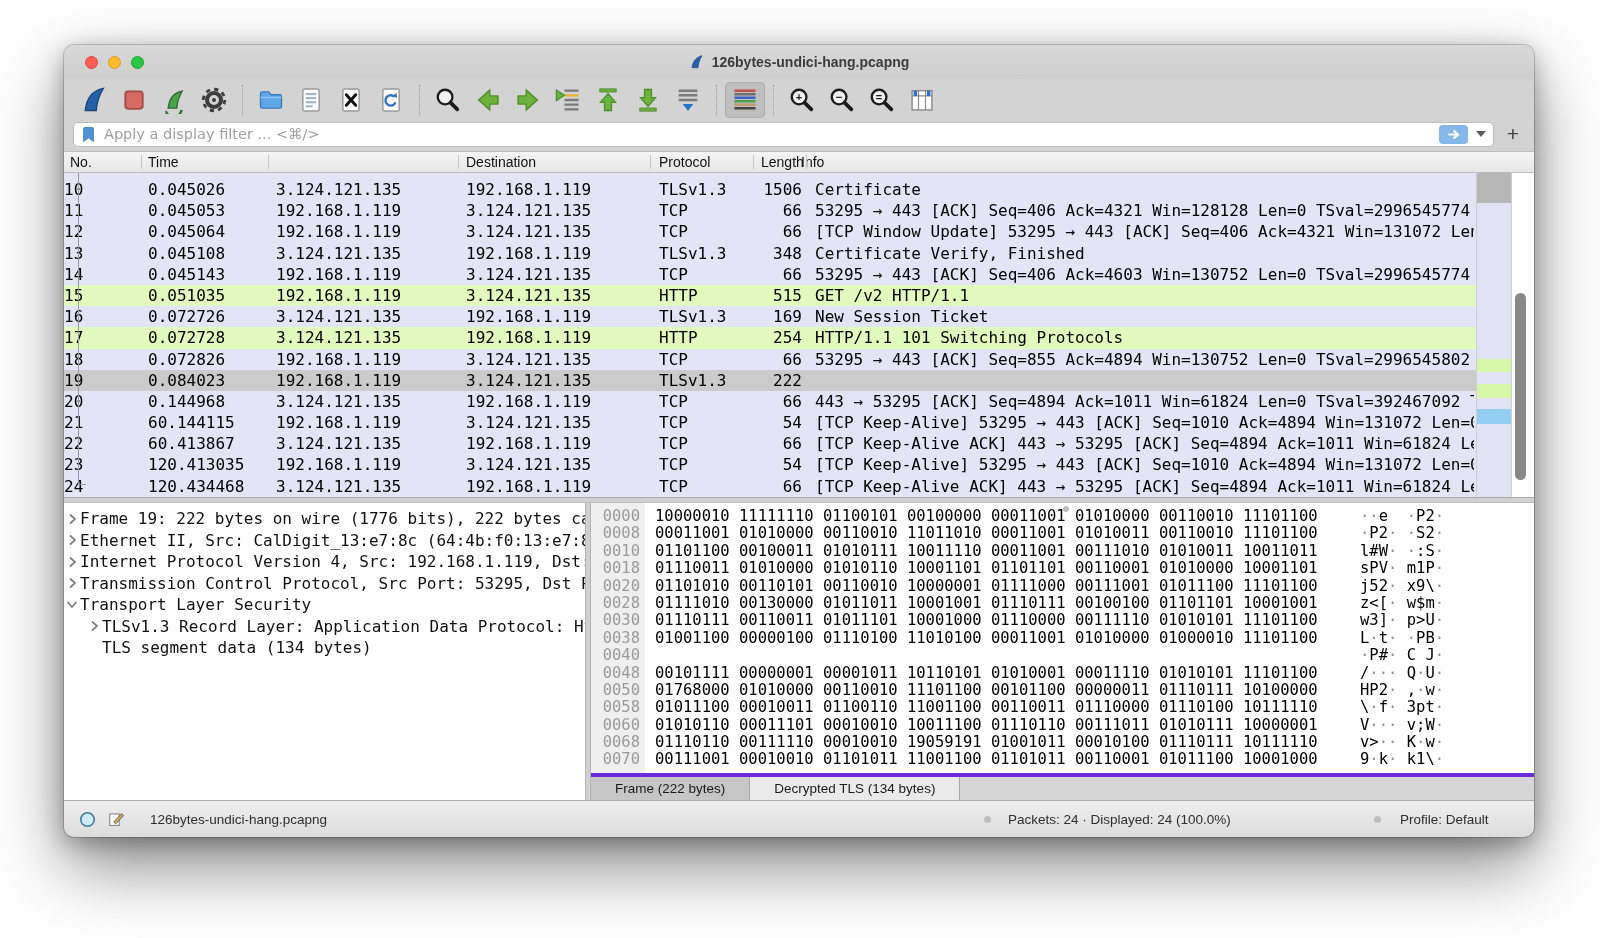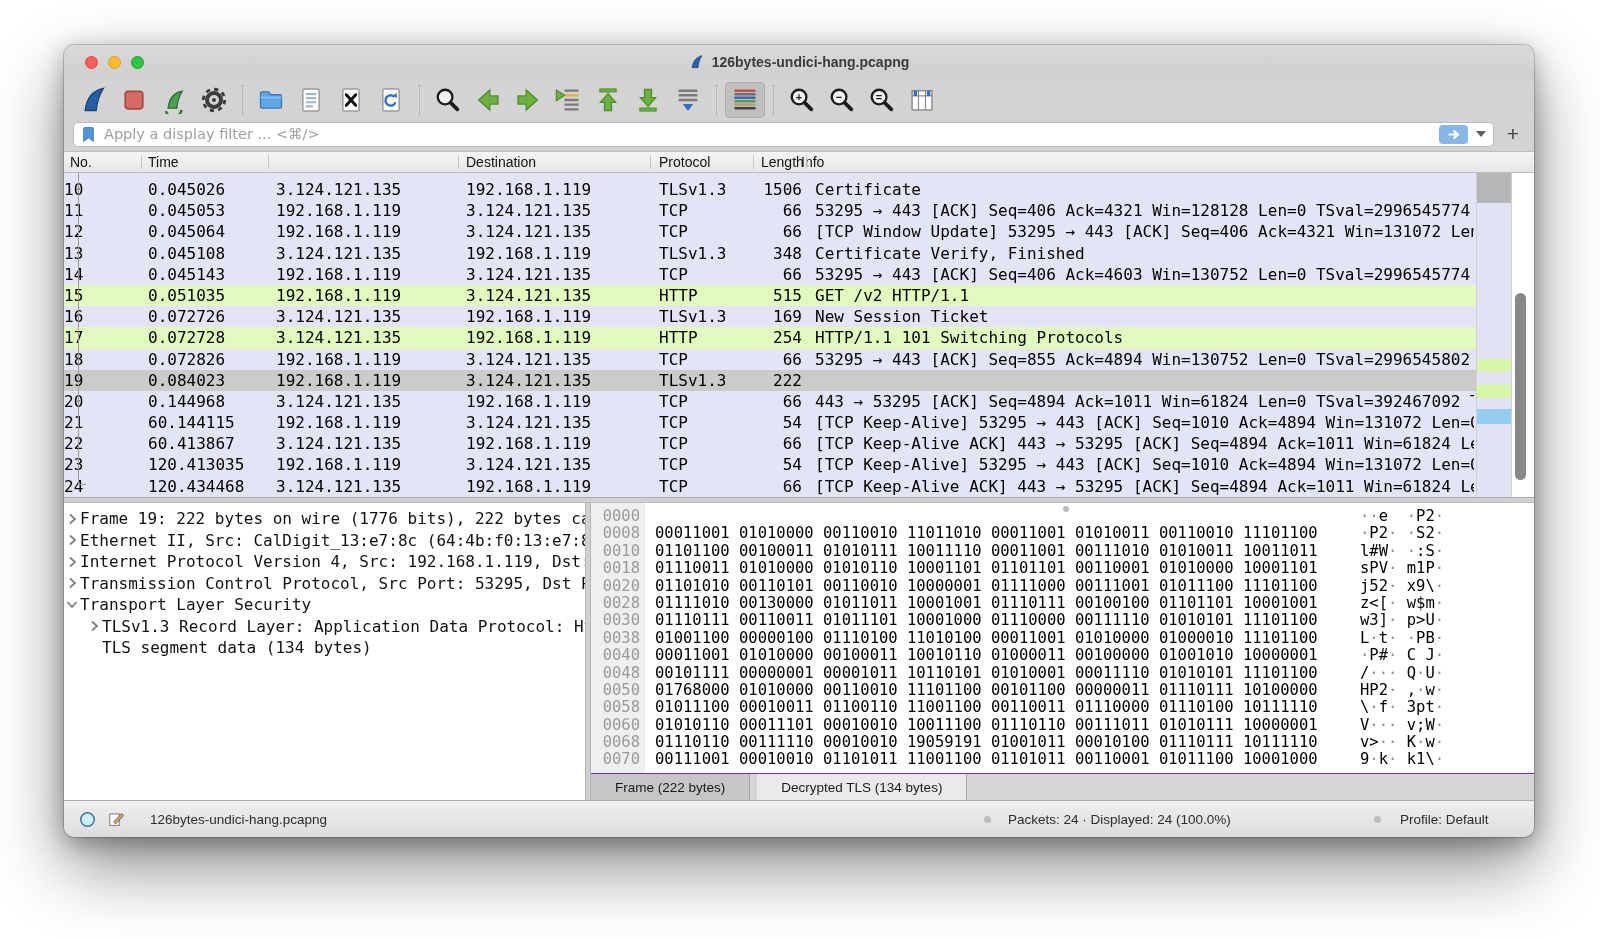--- a/index.html
+++ b/index.html
@@ -84,21 +84,21 @@
   .dragdot { position:absolute; top:3px; left:50%; width:6px; height:6px; border-radius:50%; background:#bdbdbd; }
   .hexrows { height:270px; padding-top:5px; position:relative; overflow:hidden;
     font-family:"DejaVu Sans Mono",monospace; font-size:15.5px; color:#000; }
   .hexrow { height:17.4px; line-height:17.4px; white-space:pre; position:relative; }
   .off { position:absolute; left:0; width:49px; text-align:right; color:#9a9a9a; }
   .bits { position:absolute; left:64px; }
   .asc { position:absolute; left:769px; }
   .asc .dim { color:#8f8f8f; }
 
   
-  .bytetabs { height:27px; background:#d6d6d6; border-top:1px solid #6d28d9; display:flex; font-size:13.5px; color:#1a1a1a;gap:7px; }
+  .bytetabs { height:27px; background:#d6d6d6; border-top:4px solid #6d28d9; display:flex; font-size:13.5px; color:#1a1a1a; }
   .btab { padding:0 24px; display:flex; align-items:center; background:#c6c6c6;
     border-right:1px solid #a9a9a9; white-space:nowrap; }
   .btab.active { background:#eaeaea;text-align:center; }
 
   
   .statusbar { height:37px; border-top:1px solid #ababab; background:linear-gradient(#efefef,#dcdcdc);
     position:relative; font-size:13.5px; color:#2d2d2d; border-radius:0 0 10px 10px; }
   .sb-item { position:absolute; top:0; height:100%; display:flex; align-items:center; }
   .sb-dot { width:7px; height:7px; border-radius:50%; background:#bdbdbd; }
 </style>
@@ -356,29 +356,29 @@
         <div class="detline ind1"><span class="chev"><svg width="11" height="12" viewBox="0 0 9 12">
               <polyline points="2,1.5 7,6 2,10.5" fill="none" stroke="#7d7d7d" stroke-width="1.7"></polyline>
             </svg></span><span>TLSv1.3 Record Layer: Application Data Protocol: Hyp</span></div>
         <div class="detline ind1"><span class="chev"></span><span>TLS segment data (134 bytes)</span></div>
       </div>
     <div class="vsplit"></div>
     <div class="hexwrap">
       <div class="offsetband"></div>
       <div class="dragdot"></div>
       <div class="hexrows" id="hexrows">
-          <div class="hexrow"><span class="off">0000</span><span class="asc"><span class="dim">·</span><span class="dim">·</span><span>e</span><span> </span><span> </span><span class="dim">·</span><span>P</span><span>2</span><span class="dim">·</span></span></div>
+          <div class="hexrow"><span class="off">0000</span><span class="bits">10000010 11111110 01100101 00100000 00011001 01010000 00110010 11101100</span><span class="asc"><span class="dim">·</span><span class="dim">·</span><span>e</span><span> </span><span> </span><span class="dim">·</span><span>P</span><span>2</span><span class="dim">·</span></span></div>
           <div class="hexrow"><span class="off">0008</span><span class="bits">00011001 01010000 00110010 11011010 00011001 01010011 00110010 11101100</span><span class="asc"><span class="dim">·</span><span>P</span><span>2</span><span class="dim">·</span><span> </span><span class="dim">·</span><span>S</span><span>2</span><span class="dim">·</span></span></div>
           <div class="hexrow"><span class="off">0010</span><span class="bits">01101100 00100011 01010111 10011110 00011001 00111010 01010011 10011011</span><span class="asc"><span>l</span><span>#</span><span>W</span><span class="dim">·</span><span> </span><span class="dim">·</span><span>:</span><span>S</span><span class="dim">·</span></span></div>
           <div class="hexrow"><span class="off">0018</span><span class="bits">01110011 01010000 01010110 10001101 01101101 00110001 01010000 10001101</span><span class="asc"><span>s</span><span>P</span><span>V</span><span class="dim">·</span><span> </span><span>m</span><span>1</span><span>P</span><span class="dim">·</span></span></div>
           <div class="hexrow"><span class="off">0020</span><span class="bits">01101010 00110101 00110010 10000001 01111000 00111001 01011100 11101100</span><span class="asc"><span>j</span><span>5</span><span>2</span><span class="dim">·</span><span> </span><span>x</span><span>9</span><span>\</span><span class="dim">·</span></span></div>
           <div class="hexrow"><span class="off">0028</span><span class="bits">01111010 00130000 01011011 10001001 01110111 00100100 01101101 10001001</span><span class="asc"><span>z</span><span>&lt;</span><span>[</span><span class="dim">·</span><span> </span><span>w</span><span>$</span><span>m</span><span class="dim">·</span></span></div>
           <div class="hexrow"><span class="off">0030</span><span class="bits">01110111 00110011 01011101 10001000 01110000 00111110 01010101 11101100</span><span class="asc"><span>w</span><span>3</span><span>]</span><span class="dim">·</span><span> </span><span>p</span><span>&gt;</span><span>U</span><span class="dim">·</span></span></div>
           <div class="hexrow"><span class="off">0038</span><span class="bits">01001100 00000100 01110100 11010100 00011001 01010000 01000010 11101100</span><span class="asc"><span>L</span><span class="dim">·</span><span>t</span><span class="dim">·</span><span> </span><span class="dim">·</span><span>P</span><span>B</span><span class="dim">·</span></span></div>
-          <div class="hexrow"><span class="off">0040</span><span class="bits">00011001 01010000 00100011 10010110 01000011 00100000 01001010 10000001</span><span class="asc"><span class="dim">·</span><span>P</span><span>#</span><span class="dim">·</span><span> </span><span>C</span><span> </span><span>J</span><span class="dim">·</span></span></div>
+          <div class="hexrow"><span class="off">0040</span><span class="asc"><span class="dim">·</span><span>P</span><span>#</span><span class="dim">·</span><span> </span><span>C</span><span> </span><span>J</span><span class="dim">·</span></span></div>
           <div class="hexrow"><span class="off">0048</span><span class="bits">00101111 00000001 00001011 10110101 01010001 00011110 01010101 11101100</span><span class="asc"><span>/</span><span class="dim">·</span><span class="dim">·</span><span class="dim">·</span><span> </span><span>Q</span><span class="dim">·</span><span>U</span><span class="dim">·</span></span></div>
           <div class="hexrow"><span class="off">0050</span><span class="bits">01768000 01010000 00110010 11101100 00101100 00000011 01110111 10100000</span><span class="asc"><span>H</span><span>P</span><span>2</span><span class="dim">·</span><span> </span><span>,</span><span class="dim">·</span><span>w</span><span class="dim">·</span></span></div>
           <div class="hexrow"><span class="off">0058</span><span class="bits">01011100 00010011 01100110 11001100 00110011 01110000 01110100 10111110</span><span class="asc"><span>\</span><span class="dim">·</span><span>f</span><span class="dim">·</span><span> </span><span>3</span><span>p</span><span>t</span><span class="dim">·</span></span></div>
           <div class="hexrow"><span class="off">0060</span><span class="bits">01010110 00011101 00010010 10011100 01110110 00111011 01010111 10000001</span><span class="asc"><span>V</span><span class="dim">·</span><span class="dim">·</span><span class="dim">·</span><span> </span><span>v</span><span>;</span><span>W</span><span class="dim">·</span></span></div>
           <div class="hexrow"><span class="off">0068</span><span class="bits">01110110 00111110 00010010 19059191 01001011 00010100 01110111 10111110</span><span class="asc"><span>v</span><span>&gt;</span><span class="dim">·</span><span class="dim">·</span><span> </span><span>K</span><span class="dim">·</span><span>w</span><span class="dim">·</span></span></div>
           <div class="hexrow"><span class="off">0070</span><span class="bits">00111001 00010010 01101011 11001100 01101011 00110001 01011100 10001000</span><span class="asc"><span>9</span><span class="dim">·</span><span>k</span><span class="dim">·</span><span> </span><span>k</span><span>1</span><span>\</span><span class="dim">·</span></span></div>
         </div>
       <div class="bytetabs" id="bytetabs">
           <div class="btab">Frame (222 bytes)</div>
           <div class="btab active">Decrypted TLS (134 bytes)</div>

